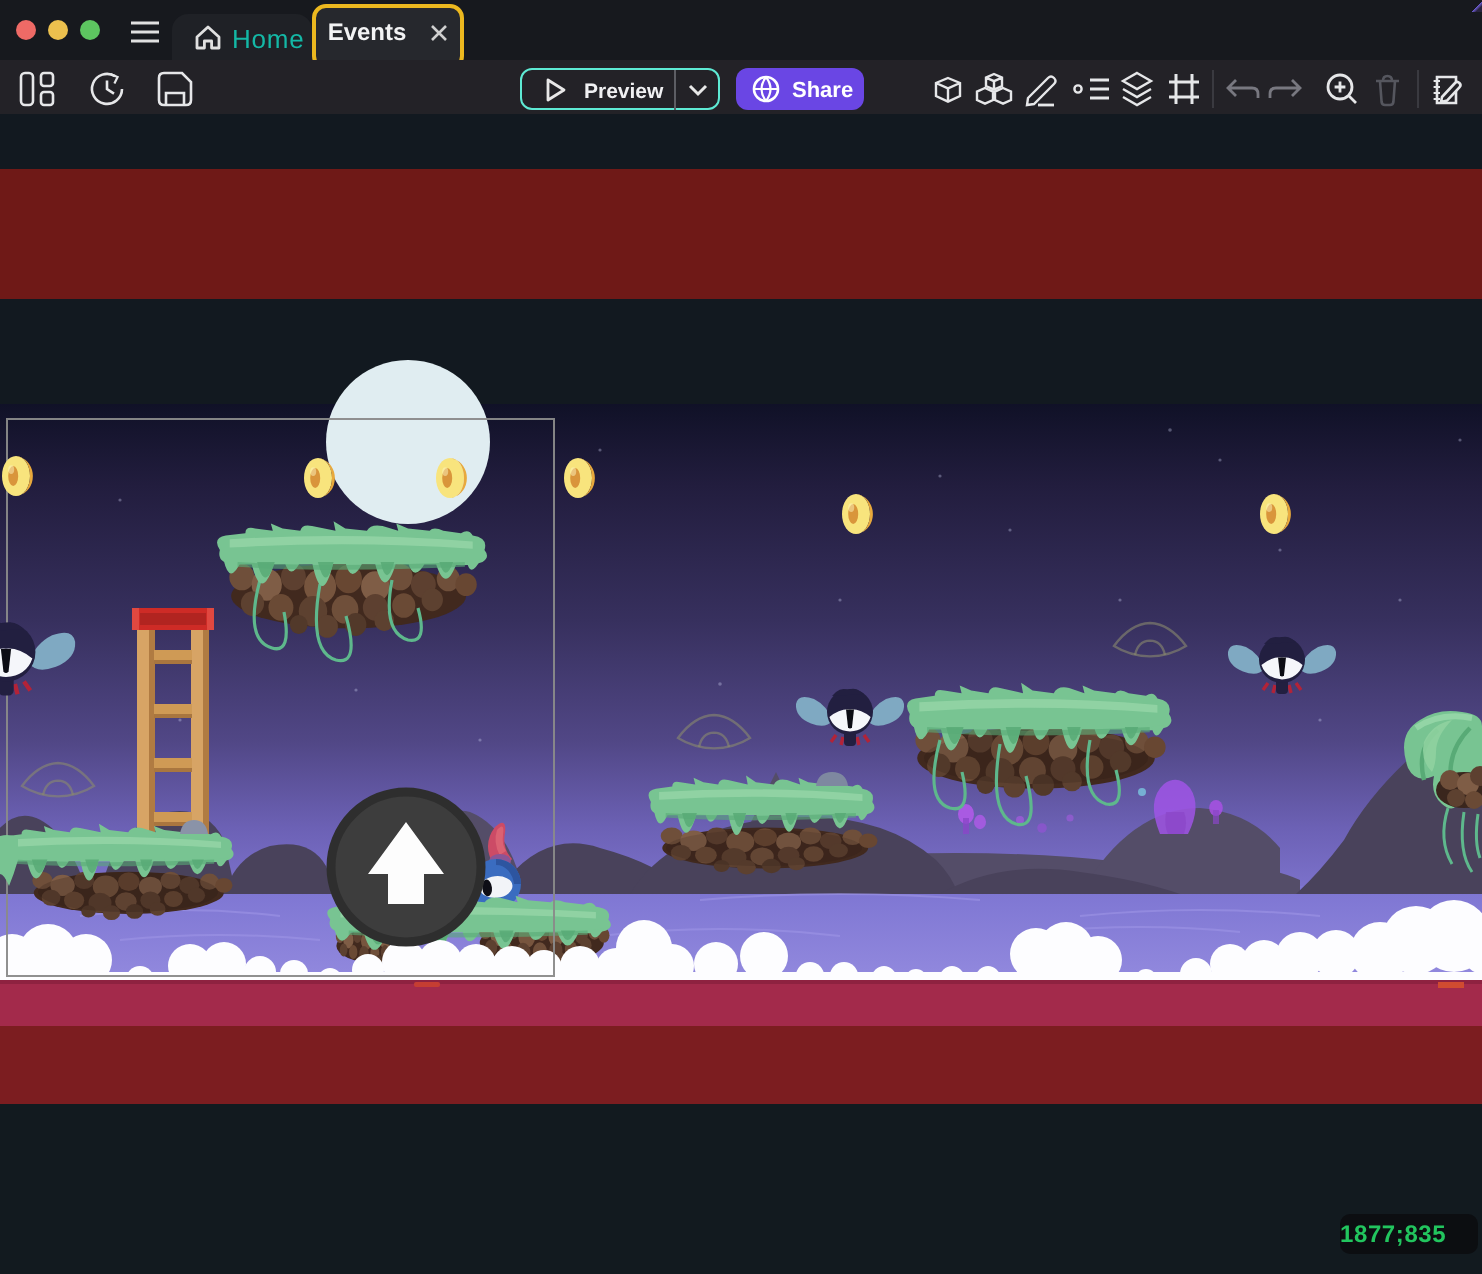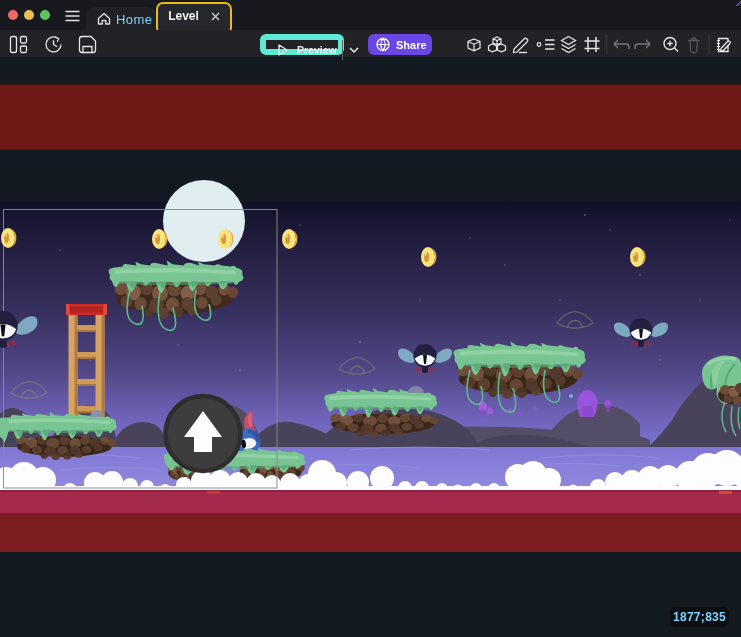--- a/index.html
+++ b/index.html
@@ -1,24 +1,24 @@
 <!DOCTYPE html>
 <html><head>
 <meta charset="utf-8">
 <style>
   html,body{margin:0;padding:0;width:741px;height:637px;background:#121a1f;font-family:"Liberation Sans",sans-serif;overflow:hidden}
   #app{position:relative;width:741px;height:637px}
   .topbar{position:absolute;left:0;top:0;width:741px;height:29.5px;background:#17191e;z-index:10}
   .dot{position:absolute;top:10px;width:10px;height:10px;border-radius:50%}
   .toolbar{position:absolute;left:0;top:29.5px;width:741px;height:27.5px;background:#232227;z-index:10}
-  .tab{position:absolute;top:7px;height:24.5px;display:flex;align-items:center;color:#7dd3fc;font-size:12px}
+  .tab{position:absolute;top:7px;height:24.5px;display:flex;align-items:center;color:#14b8a6;font-size:12px}
   .scene{position:absolute;left:0;top:0;z-index:1}
   .bottombar{position:absolute;left:0;top:552px;width:741px;height:85px;background:#121a1f;z-index:10}
-  .coord{position:absolute;left:670px;top:55px;width:59px;height:20px;background:#0c0e11;border-radius:5px;color:#7dd3fc;font-size:12px;font-weight:bold;text-align:center;line-height:20px;letter-spacing:0.3px}
-  .pbtn{position:absolute;left:260px;top:4px;width:84px;height:21px;border:6px solid #5eead4;border-radius:6px;box-sizing:border-box}
+  .coord{position:absolute;left:670px;top:55px;width:69px;height:20px;background:#0c0e11;border-radius:5px;color:#22c55e;font-size:12px;font-weight:bold;text-align:left;line-height:20px;letter-spacing:0.3px}
+  .pbtn{position:absolute;left:260px;top:4px;width:100px;height:21px;border:1px solid #5eead4;border-radius:6px;box-sizing:border-box}
   .sbtn{position:absolute;left:368px;top:4px;width:64px;height:21px;background:#6a46e4;border-radius:6px;color:#fde047}
 </style>
 </head>
 <body>
 <div id="app">
   <svg class="scene" width="741" height="637" viewBox="0 0 741 637">
 
     <rect x="0" y="57" width="741" height="495" fill="#121920"></rect>
     <rect x="0" y="84.5" width="741" height="65" fill="#6f1917"></rect>
     <defs>
@@ -318,21 +318,21 @@
           <path d="M0.5,1.5 H14.5 M0.5,6 H14.5 M0.5,10.5 H14.5"></path>
         </g>
     </svg>
     <div class="tab" style="left:86px;width:70px;background:#1f2126;border-radius:8px 8px 0 0">
       <svg width="14" height="14" style="margin-left:11px" viewBox="0 0 14 14">
           <path d="M1.5,6.5 L7,1.5 L12.5,6.5 L12.5,12 L8.8,12 L8.8,8.5 L5.2,8.5 L5.2,12 L1.5,12 Z" fill="none" stroke="#e0e0e0" stroke-width="1.4" stroke-linejoin="round"></path>
         </svg>
       <span style="margin-left:5px;font-size:13px;letter-spacing:0.4px">Home</span>
     </div>
     <div class="tab" style="left:156px;width:76px;background:#26282d;border:2px solid #ecb81f;border-radius:7px;box-sizing:border-box;top:2px;height:33px;padding-bottom:5px;color:#f2f3f4;font-weight:bold;justify-content:center">
-      <span>Level</span>
+      <span>Events</span>
       <svg width="9" height="9" style="margin-left:12px" viewBox="0 0 9 9">
           <path d="M1,1 L8,8 M8,1 L1,8" stroke="#cfcfcf" stroke-width="1.3"></path>
         </svg>
     </div>
   </div>
 
   <div class="toolbar">
     <svg width="741" height="25" viewBox="0 0 741 25" style="position:absolute;left:0;top:2.5px">
       <g stroke="#e6e7e9" stroke-width="1.3" fill="none">
 

